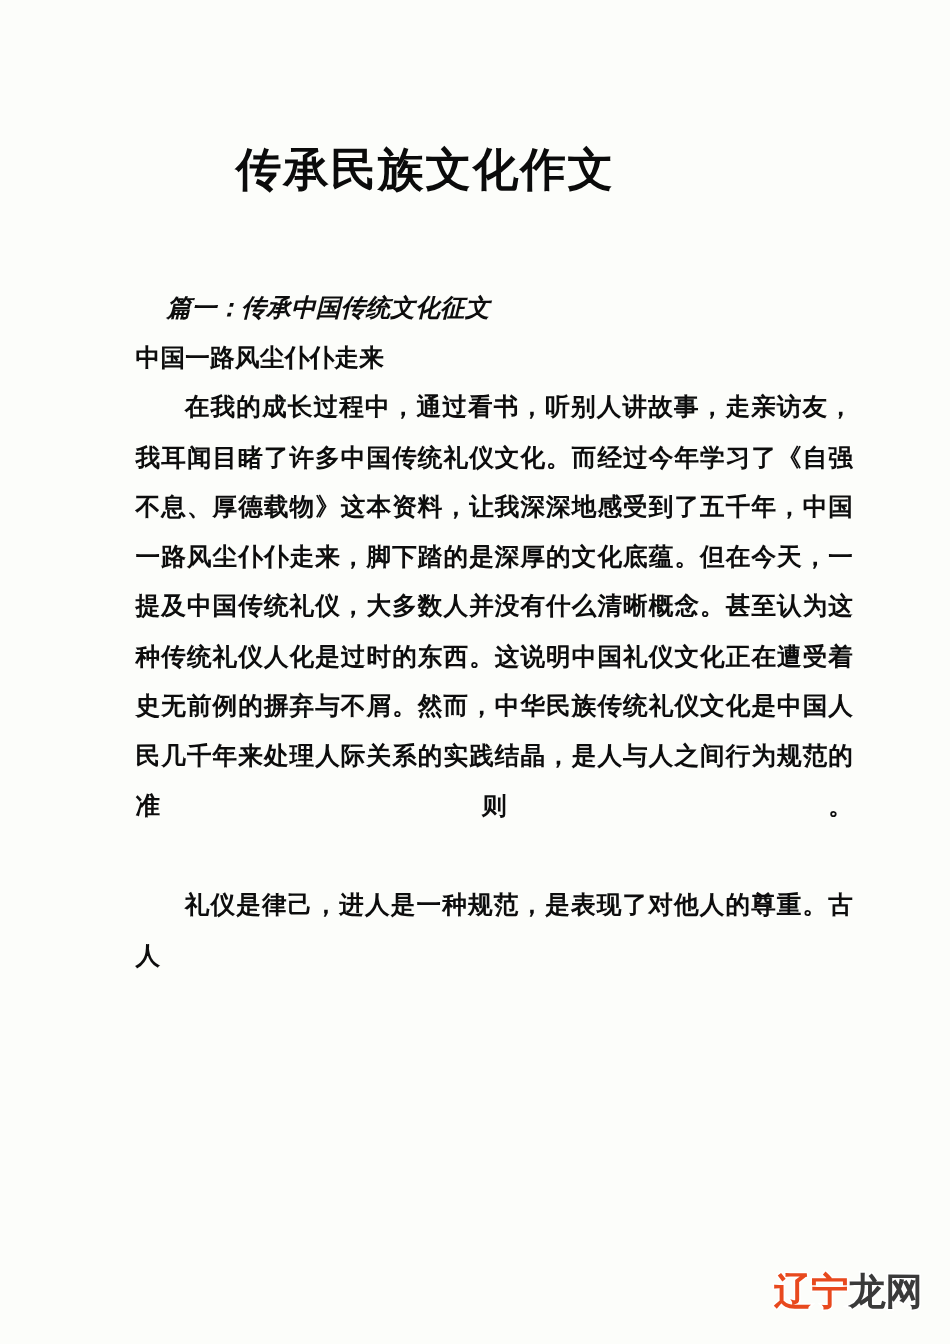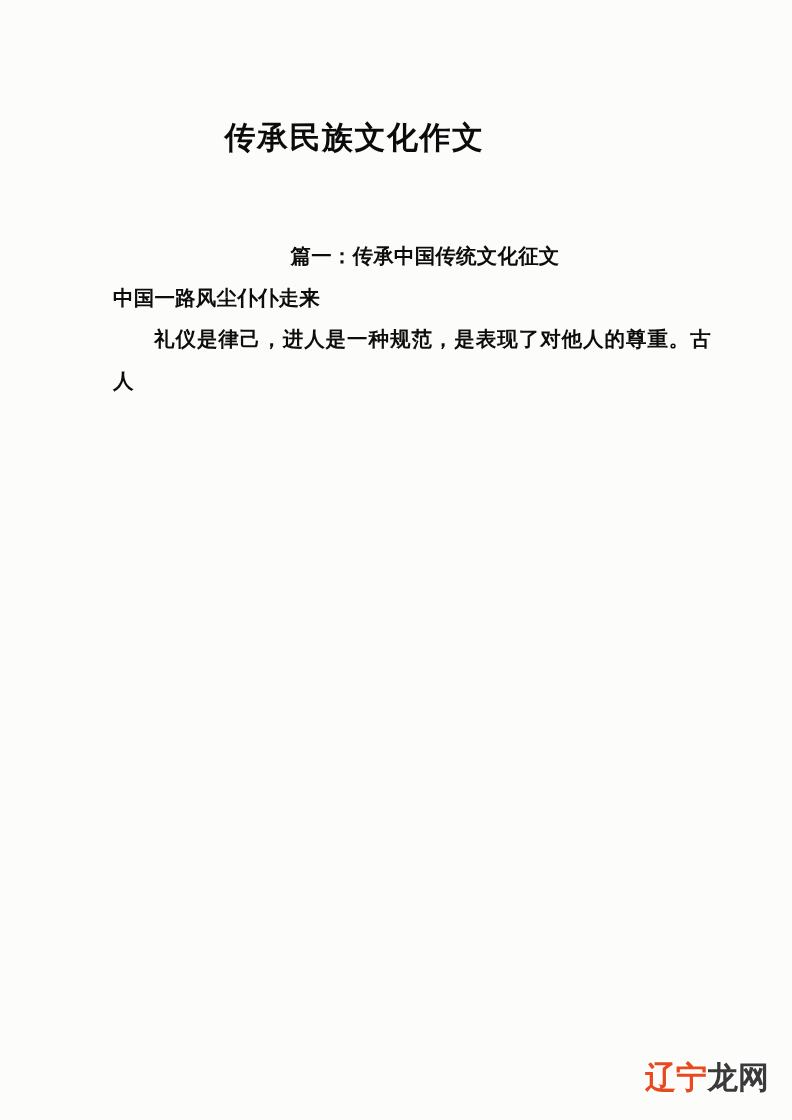--- a/index.html
+++ b/index.html
@@ -25,21 +25,21 @@
     background: #fcfdfa;
   }
 
   
   .doc-title {
     position: absolute;
     left: 0;
     top: 96px;
     width: 709px;
     text-align: center;
-    font-size: 31px;
+    font-size: 38px;
     line-height: 40px;
     font-weight: 700;
     letter-spacing: 1.5px;
     color: #0b0b0b;
     font-family: "DejaVu Serif", "Liberation Serif", serif;
   }
 
   
   .body-block {
     position: absolute;
@@ -56,22 +56,22 @@
     color: #0d0d0d;
     letter-spacing: 0.2px;
     text-align: justify;
     text-justify: inter-character;
     font-family: "DejaVu Serif", "Liberation Serif", serif;
     margin: 0;
     word-break: break-all;
   }
 
   .sub-head {
-    text-align: center;
     padding-left: 26px;
+    font-style: italic;
   }
 
   .para {
     text-indent: 2em;
   }
 
   .para-last-full {
     text-align: justify;
     text-justify: inter-character;
   }
@@ -115,20 +115,21 @@
 
   <h1 class="doc-title">传承民族文化作文</h1>
 
   <div class="body-block">
 
     <p class="line sub-head">篇一：传承中国传统文化征文</p>
 
     <p class="line line-plain">中国一路风尘仆仆走来</p>
 
 
+    <p class="para">在我的成长过程中，通过看书，听别人讲故事，走亲访友，我耳闻目睹了许多中国传统礼仪文化。而经过今年学习了《自强不息、厚德载物》这本资料，让我深深地感受到了五千年，中国一路风尘仆仆走来，脚下踏的是深厚的文化底蕴。但在今天，一提及中国传统礼仪，大多数人并没有什么清晰概念。甚至认为这种传统礼仪人化是过时的东西。这说明中国礼仪文化正在遭受着史无前例的摒弃与不屑。然而，中华民族传统礼仪文化是中国人民几千年来处理人际关系的实践结晶，是人与人之间行为规范的准则。</p>
 
 
     <p class="para para-last-full">礼仪是律己，进人是一种规范，是表现了对他人的尊重。古人</p>
 
   </div>
 
   <div class="watermark" style="-webkit-text-stroke: 2.5px rgb(255, 255, 255);">
     <span class="wm-a" style="color: rgb(232, 73, 30);">辽宁</span><span class="wm-b" style="color: rgb(58, 58, 58); margin-top: 34px;">龙网</span>
   </div>
 

